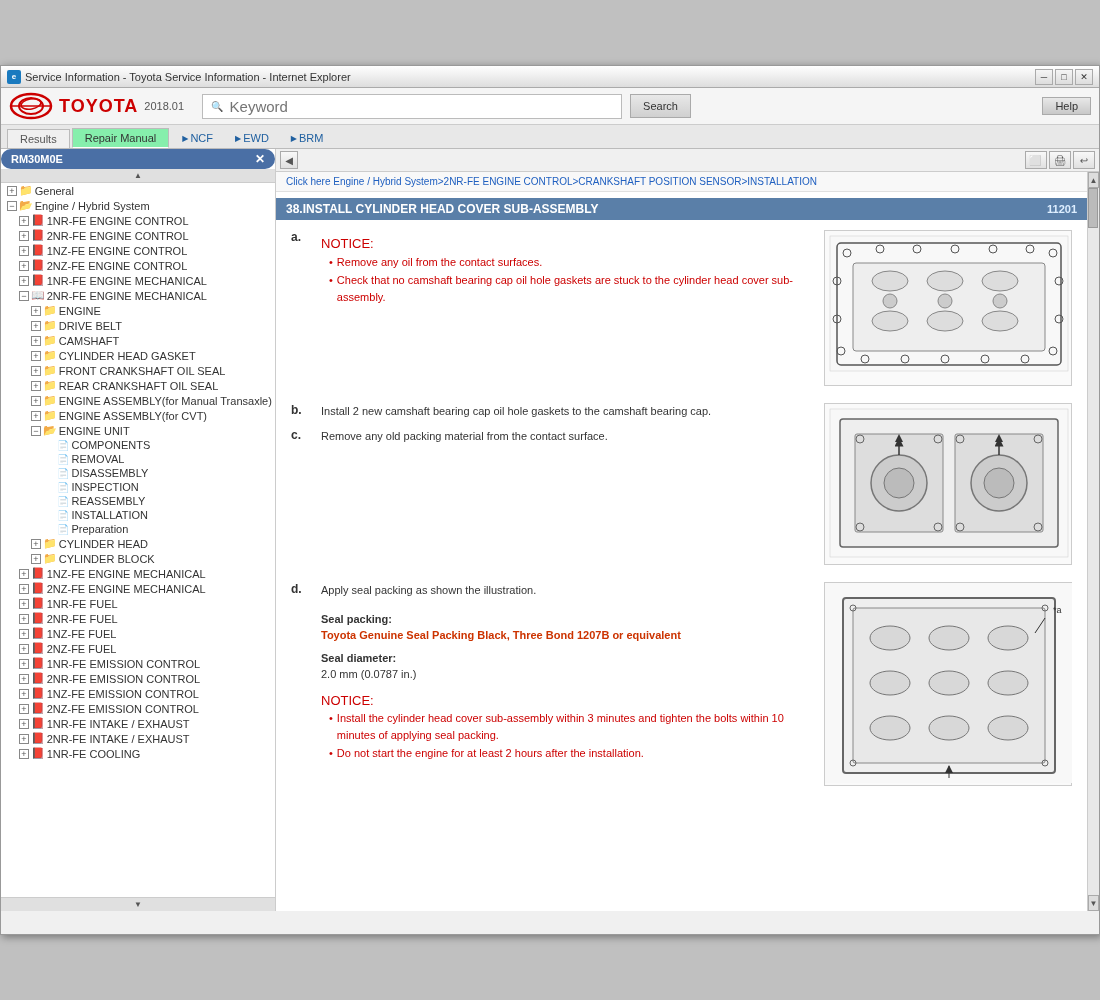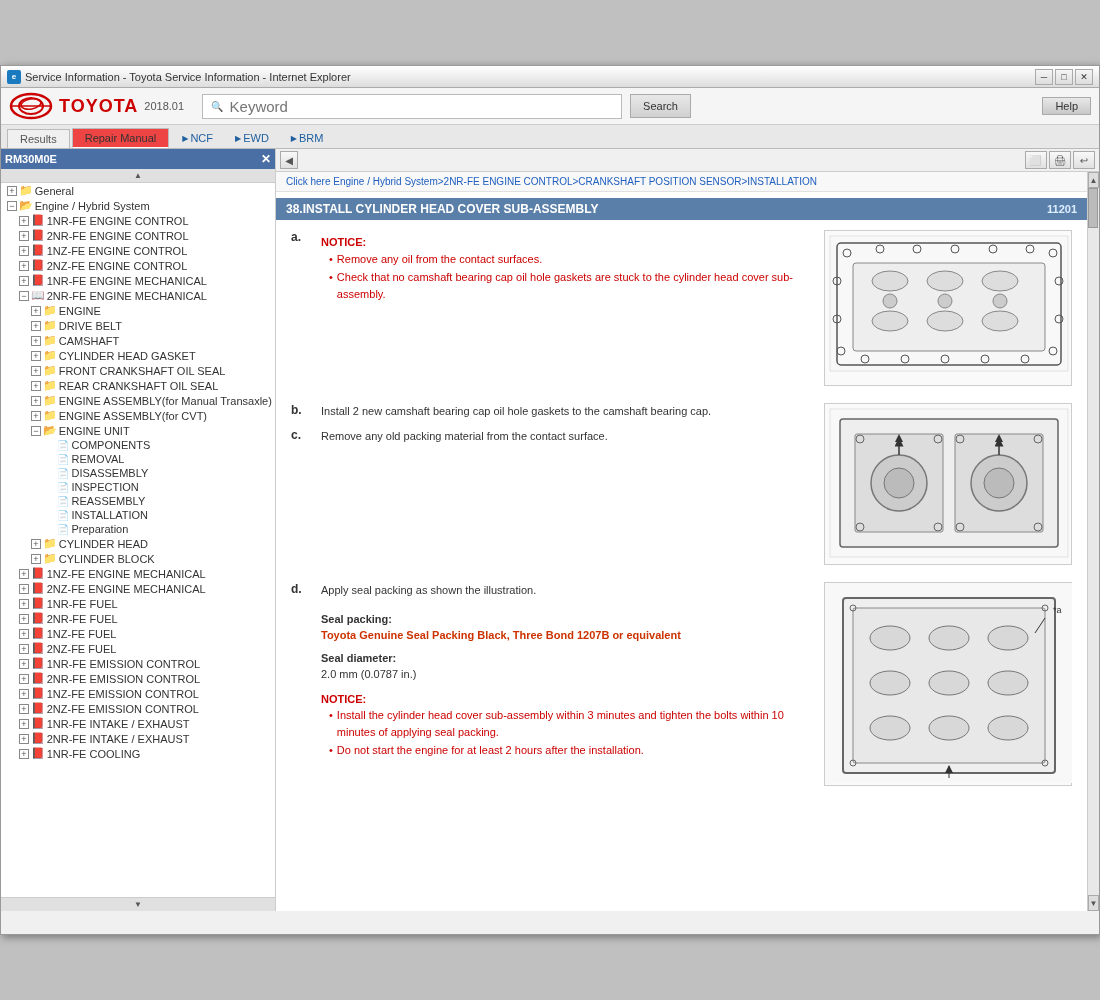--- a/index.html
+++ b/index.html
@@ -24,30 +24,30 @@
     
     .search-bar { background: #fff; border: 1px solid #bbb; padding: 3px 8px; display: flex; align-items: center; gap: 6px; margin-left: 10px; flex: 1; max-width: 420px; }
     .search-icon-small { color: #888; font-size: 10px; }
     .search-input { border: none; outline: none; width: 100%; font-size: 15px; color: #999; background: transparent; }
     .search-button { background: linear-gradient(to bottom, #e8e8e8, #d0d0d0); border: 1px solid #aaa; padding: 5px 12px; font-size: 11px; cursor: pointer; color: #333; }
     .help-btn { margin-left: auto; background: linear-gradient(to bottom, #e8e8e8, #c8c8c8); border: 1px solid #aaa; padding: 2px 12px; font-size: 11px; cursor: pointer; color: #333; }
     
     
     .nav-tabs { background: #e8e8e8; border-bottom: 1px solid #bbb; display: flex; align-items: center; gap: 0; padding: 3px 6px 0; }
     .nav-tab { padding: 3px 12px; font-size: 11px; cursor: pointer; border: 1px solid #bbb; border-bottom: none; background: #f0f0f0; color: #555; margin-right: 2px; }
-    .nav-tab.active { background: #ef4444; color: #333; border-bottom: 1px solid #fff; }
+    .nav-tab.active { background: #86efac; color: #333; border-bottom: 1px solid #fff; }
     .nav-tab-secondary { padding: 3px 10px; font-size: 11px; cursor: pointer; color: #2060a0; border: 1px solid transparent; display: flex; align-items: center; gap: 2px; }
     .nav-tab-triangle { font-size: 8px; }
     
     
     .main-area { display: flex; height: calc(870px - 22px - 32px - 28px - 26px); }
     
     
     .sidebar { width: 275px; background: #fff; border-right: 1px solid #ccc; overflow: hidden; display: flex; flex-direction: column; }
-    .sidebar-header { background: #4a6fa5; color: white; padding: 3px 4px; font-size: 11px; font-weight: bold; display: flex; align-items: center; justify-content: space-between; }
+    .sidebar-header { background: #4a6fa5; color: white; padding: 3px 10px; font-size: 11px; font-weight: bold; display: flex; align-items: center; justify-content: space-between; border-radius: 10px; }
     .sidebar-close { color: white; cursor: pointer; font-size: 12px; }
     .sidebar-scroll { overflow-y: auto; flex: 1; }
     .sidebar-scroll::-webkit-scrollbar { width: 12px; }
     .sidebar-scroll::-webkit-scrollbar-track { background: #f0f0f0; }
     .sidebar-scroll::-webkit-scrollbar-thumb { background: #bbb; border: 1px solid #999; }
     
     .tree-item { display: flex; align-items: center; gap: 2px; padding: 1px 2px; cursor: pointer; font-size: 11px; color: #333; white-space: nowrap; }
     .expand-icon { width: 10px; height: 10px; border: 1px solid #888; background: #fff; display: flex; align-items: center; justify-content: center; font-size: 9px; color: #555; flex-shrink: 0; }
     .folder-icon { color: #e8a820; font-size: 11px; }
     .doc-icon { color: #4a6fa5; font-size: 10px; }
@@ -75,21 +75,21 @@
     
     
     .breadcrumb { padding: 4px 10px; font-size: 10px; color: #2060c0; background: #f8f8f8; border-bottom: 1px solid #e0e0e0; }
     .breadcrumb a { color: #2060c0; text-decoration: none; }
     
     
     .content-body { padding: 10px 15px; }
     .step-row { display: flex; gap: 10px; margin-bottom: 8px; }
     .step-label { font-size: 12px; font-weight: bold; color: #333; min-width: 20px; }
     .step-text { font-size: 11px; color: #333; flex: 1; line-height: 1.5; }
-    .notice-label { color: #cc0000; font-weight: bold; font-size: 11px; margin-top: 4px; }
+    .notice-label { color: #cc0000; font-weight: normal; font-size: 13px; margin-top: 4px; }
     .notice-bullet { font-size: 11px; color: #cc0000; padding-left: 8px; display: flex; gap: 4px; margin-bottom: 2px; }
     .step-block { margin-bottom: 12px; overflow: hidden; }
     
     .bold-link { color: #cc3300; font-weight: bold; }
     
     .seal-info { margin-top: 12px; font-size: 11px; }
     .seal-label { font-weight: bold; color: #333; }
     
     
     .right-scrollbar { width: 12px; background: #f0f0f0; border-left: 1px solid #ccc; display: flex; flex-direction: column; }

